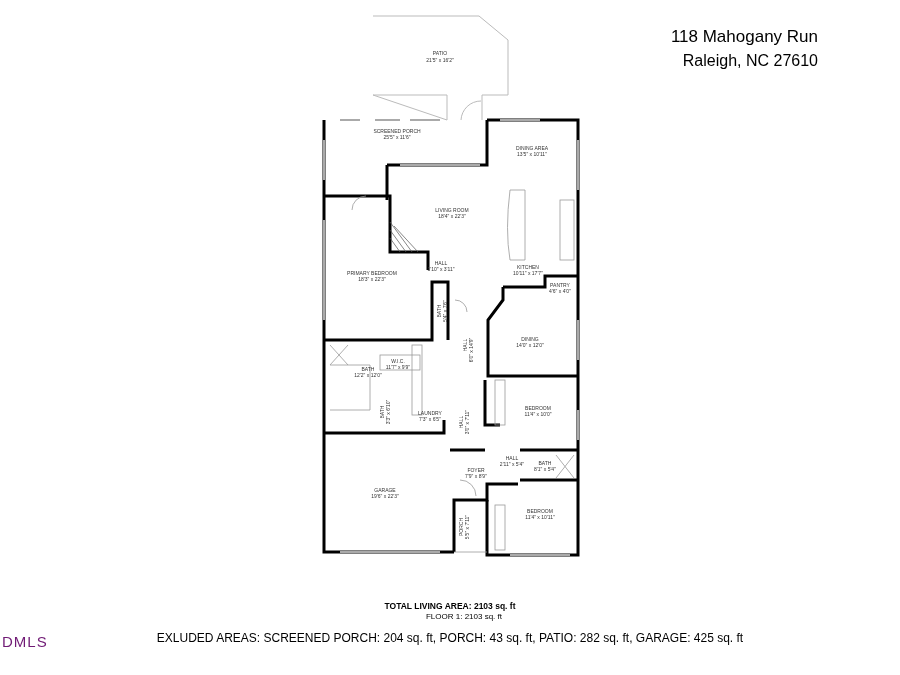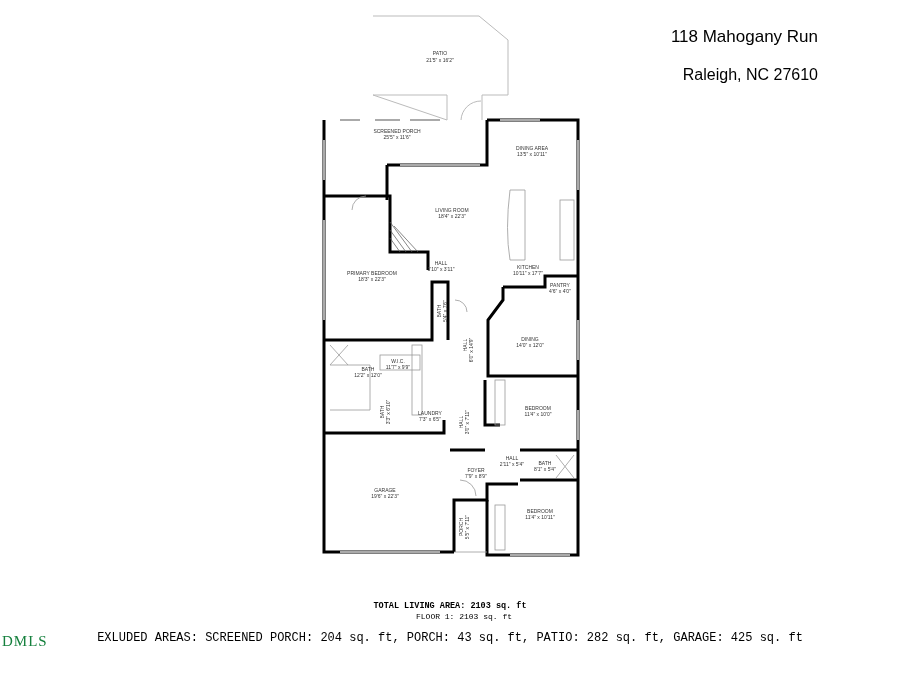--- a/index.html
+++ b/index.html
@@ -1,26 +1,26 @@
 <!DOCTYPE html>
 <html><head>
 <meta charset="utf-8">
 <style>
   html,body{margin:0;padding:0;background:#fff;}
   body{width:900px;height:675px;position:relative;overflow:hidden;font-family:"Liberation Sans",sans-serif;color:#000;}
   .addr{position:absolute;right:82px;top:27px;text-align:right;}
   .addr .l1{font-weight:normal;font-size:17px;line-height:20px;}
-  .addr .l2{font-size:16px;line-height:20px;margin-top:18px;}
+  .addr .l2{font-size:16px;line-height:20px;margin-top:4px;}
   svg.plan{position:absolute;left:0;top:0;}
   .room-label{font-family:"Liberation Sans",sans-serif;font-size:5px;fill:#333;text-anchor:middle;}
-  .footer{position:absolute;left:0;width:900px;text-align:center;font-family:Liberation Mono, monospace;}
+  .footer{position:absolute;left:0;width:900px;text-align:center;}
   .f1{top:601px;font-weight:bold;font-size:8.5px;}
   .f2{top:612px;font-size:8px;padding-left:14px;}
   .f3{top:631px;font-size:12px;}
-  .mls{position:absolute;left:2px;top:633px;font-size:15px;color:#15803d;letter-spacing:1px;font-weight:300;font-family:Liberation Serif, serif;}
+  .mls{position:absolute;left:2px;top:633px;font-size:15px;color:#701a75;letter-spacing:1px;font-weight:300;}
 </style>
 </head>
 <body>
 
 <div class="addr">
   <div class="l1">118 Mahogany Run</div>
   <div class="l2">Raleigh, NC 27610</div>
 </div>
 
 <svg class="plan" width="900" height="675" viewBox="0 0 900 675">

